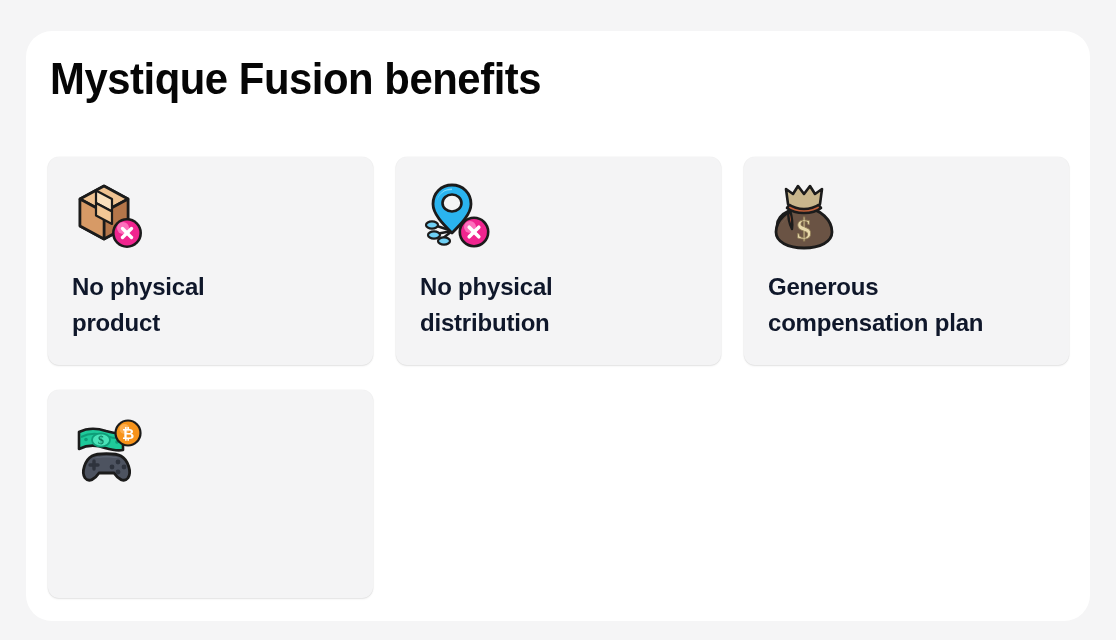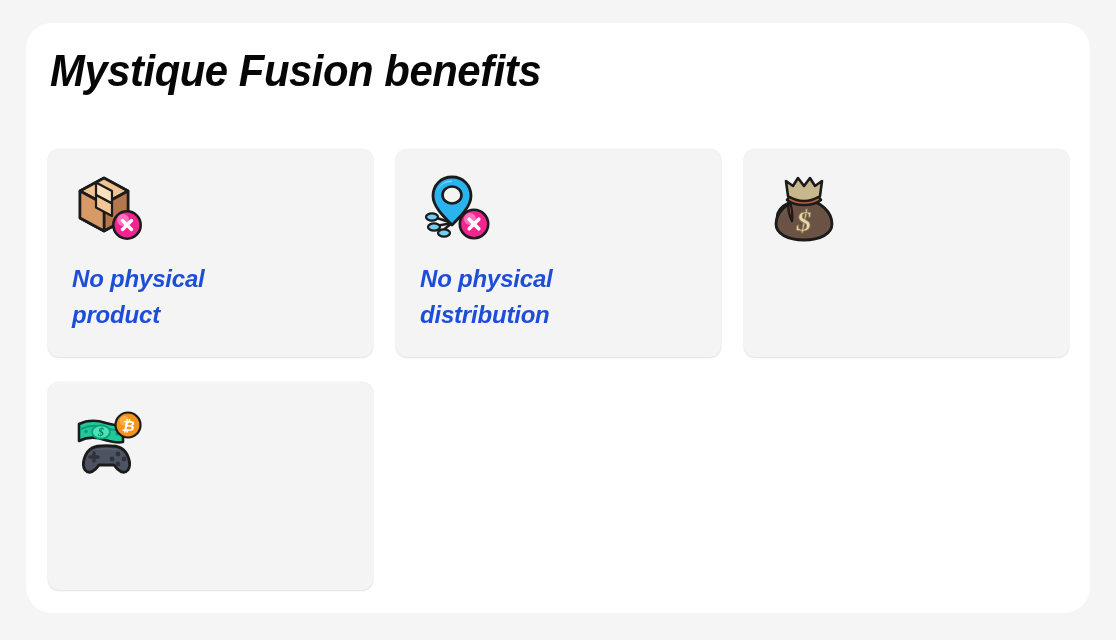--- a/index.html
+++ b/index.html
@@ -9,27 +9,26 @@
   body {
     width: 1116px;
     height: 640px;
     background: #f5f5f6;
     font-family: "Liberation Sans", sans-serif;
     overflow: hidden;
   }
   #slide {
     position: absolute;
     left: 26px;
-    top: 23px;
+    top: 31px;
     width: 1064px;
     height: 590px;
     background: #ffffff;
     border-radius: 26px;
     box-sizing: border-box;
-    font-style: italic;
   }
   #slide-title {
     position: absolute;
     left: 24px;
     top: 22px;
     font-size: 45px;
     font-weight: 700;
     letter-spacing: -0.5px;
     color: #060606;
     font-family: "Liberation Sans Narrow", "Liberation Sans", sans-serif;
@@ -63,21 +62,21 @@
     width: 72px;
     height: 72px;
     flex: 0 0 auto;
     margin-bottom: 10px;
   }
   .card-icon svg { display: block; }
   .card-label {
     font-size: 24px;
     font-weight: 700;
     line-height: 36px;
-    color: #1d4ed8;
+    color: #0f172a;
     letter-spacing: -0.2px;
     white-space: pre-line;
     margin-top: auto;
     margin-bottom: 6px;
   }
 </style>
 </head>
 <body>
 
 <div id="slide">
@@ -146,20 +145,22 @@
         <svg viewBox="0 0 72 72" width="72" height="72">
           <path d="M36 27 C53 27 64 40 64 51 C64 61 52 67 36 67 C20 67 8 61 8 51 C8 40 19 27 36 27 Z" fill="#6a5344" stroke="#1b1b1b" stroke-width="2.8"></path>
           <path d="M36 29 C26 29 16 37 12 46 C18 33 27 30 36 30 Z" fill="#9a8071" opacity="0.75"></path>
           <path d="M20 30 C13 33 9 39 9 44 C11 38 15 33 21 31 Z" fill="#b9755a" stroke="#1b1b1b" stroke-width="2.4" stroke-linejoin="round"></path>
           <path d="M22 29 C24 36 25 42 24 48 C21 42 20 35 20.5 30 Z" fill="#c2603a" stroke="#1b1b1b" stroke-width="2.4" stroke-linejoin="round"></path>
           <path d="M19 27 C22 22 28 17 36 17 C44 17 50 22 53 27 C48 31 42 32 36 32 C30 32 24 31 19 27 Z" fill="#c2603a" stroke="#1b1b1b" stroke-width="2.6" stroke-linejoin="round"></path>
           <path d="M20 23 L18 8 L25 13 L30 5 L36 13 L42 5 L47 13 L54 8 L52 23 C46 27 41 28 36 28 C31 28 26 27 20 23 Z" fill="#c8b68c" stroke="#1b1b1b" stroke-width="2.6" stroke-linejoin="round"></path>
           <text x="36" y="58" font-family="'Liberation Serif', serif" font-size="30" font-weight="700" fill="#e8d9ab" stroke="#8d7a55" stroke-width="0.8" text-anchor="middle">$</text>
         </svg>
       </div>
+      <div class="card-label">Generous
+compensation plan</div>
     </div>
 
 
     <div class="benefit-card">
       <div class="card-icon">
         <svg viewBox="0 0 72 72" width="72" height="72">
           <path d="M7 18 C15 14 25 14 34 17 C41 19 47 20 51 19 L51 36 C46 37 40 36 33 34 C25 31 15 31 7 35 Z" fill="#1fc99a" stroke="#1b1b1b" stroke-width="2.6" stroke-linejoin="round"></path>
           <path d="M9 23 C17 19 26 19 34 22 C40 24 45 25 49 24" fill="none" stroke="#0f9d78" stroke-width="2"></path>
           <ellipse cx="29" cy="26" rx="9" ry="6.6" fill="#49e3b8" stroke="#0f9d78" stroke-width="1.8"></ellipse>
           <text x="29" y="30.4" font-family="'Liberation Serif', serif" font-size="12" font-weight="700" fill="#0f7a5e" text-anchor="middle">$</text>

